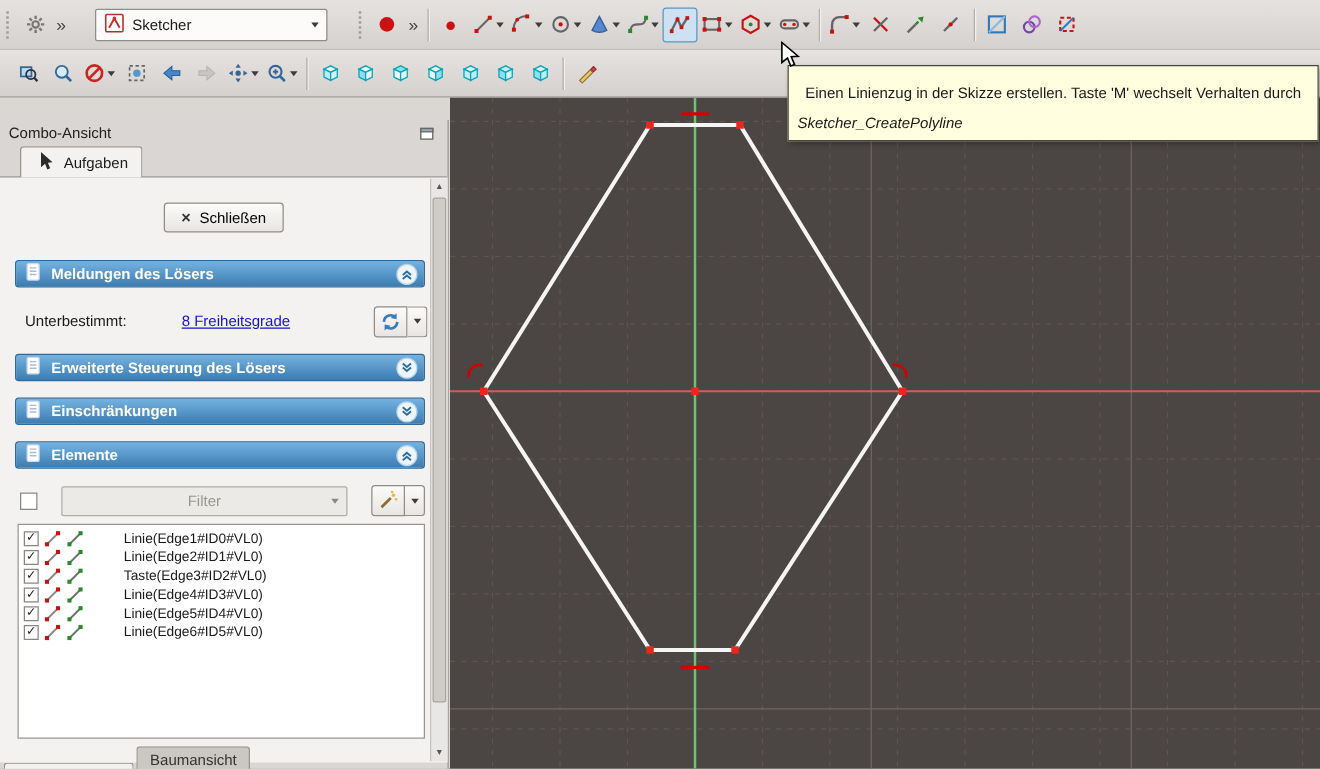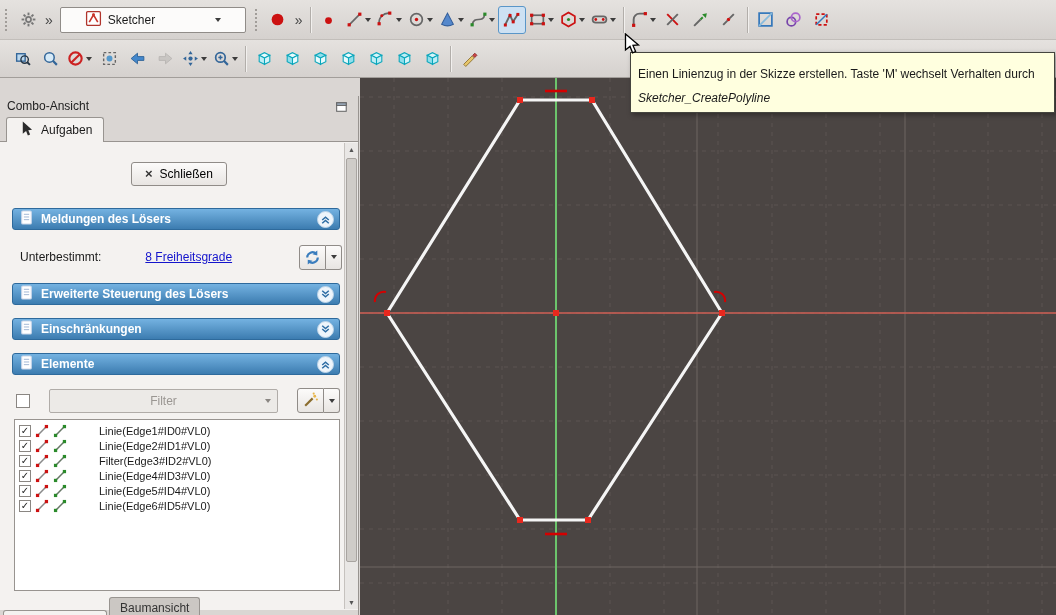--- a/index.html
+++ b/index.html
@@ -13,28 +13,28 @@
 .tb2{top:40px;height:38px;border-bottom:1px solid #a29e9a;z-index:10;}
 .tbgroup{display:flex;align-items:center;height:100%;}
 .tb2 .tbgroup{margin-left:8px;}
 .grip{width:4px;height:22px;border-left:2px dotted #a19d99;margin:0 5px;}
 .ofl{background:none;border:none;font-size:14px;color:#444;padding:0 3px;font-family:inherit;}
 .tbtn{height:28px;min-width:28px;background:transparent;border:1px solid transparent;display:inline-flex;align-items:center;justify-content:center;padding:0 2px;gap:2px;}
 .tbtn.active{background:#cde1f3;border-color:#5a96c8;border-radius:3px;}
 .tbtn.disabled{opacity:.45;}
 .dd{width:0;height:0;border-left:3px solid transparent;border-right:3px solid transparent;border-top:4px solid #3c3c3c;}
 .tsep{width:1px;height:26px;background:#b2aeaa;box-shadow:1px 0 0 #f2f0ee;margin:0 4px;}
-.wb-combo{display:flex;align-items:center;gap:6px;height:26px;min-width:186px;background:#fcfbfa;border:1px solid #908c88;border-radius:2px;padding:0 24px;margin:0 4px;}
+.wb-combo{display:flex;align-items:center;gap:6px;height:26px;min-width:186px;background:#fcfbfa;border:1px solid #908c88;border-radius:2px;padding:0 6px;margin:0 20px;}
 .wb-combo .spacer{flex:1;}
 
 
 .panel{position:absolute;left:0;top:96px;width:359px;height:537px;background:#dad6d3;border-right:1px solid #989490;z-index:5;}
 .panel-title{height:20px;display:flex;align-items:center;padding:0 7px;color:#222;}
 .panel-float{margin-left:auto;display:flex;}
-.ptabs{height:26px;display:flex;align-items:center;padding-left:6px;}
+.ptabs{height:26px;display:flex;align-items:center;padding-left:16px;}
 .ptab{position:relative;z-index:2;display:flex;align-items:center;gap:6px;height:25px;padding:0 11px;background:#f4f2f0;border:1px solid #989490;border-bottom:none;border-radius:3px 3px 0 0;}
 .pcontent{position:absolute;top:45px;bottom:23px;left:0;right:0;background:#f4f2f0;border-top:1px solid #989490;overflow:hidden;}
 .close-btn{display:flex;align-items:center;gap:7px;margin:20px auto 0;padding:3px 13px 4px;background:linear-gradient(#fcfbfa,#e8e5e2);border:1px solid #908c88;border-radius:3px;font-size:12px;font-family:inherit;}
 .close-btn .x{font-weight:bold;font-size:13px;color:#333;}
 .sec{height:22px;margin:13px 18px 0 12px;display:flex;align-items:center;gap:6px;padding:0 5px;color:#fff;font-weight:bold;font-size:12px;background:linear-gradient(#74b2e1,#3c7cb0);border:1px solid #2e6a9c;border-radius:3px;}
 .sec.first{margin-top:22px;}
 .chev{margin-left:auto;width:17px;height:17px;border-radius:9px;background:#eef5fb;border:1px solid #bcd4e8;display:flex;align-items:center;justify-content:center;}
 .solver{display:flex;align-items:center;margin:14px 16px 0 20px;height:26px;}
 .link{color:#1414cc;text-decoration:underline;margin-left:44px;}
 .mini{margin-left:auto;display:flex;}
@@ -57,21 +57,21 @@
 .btabs{position:absolute;left:0;bottom:0;height:23px;display:flex;align-items:flex-end;padding-left:3px;gap:2px;}
 .btab{height:36px;padding:3px 10px 0;background:#cbc7c3;border:1px solid #989490;border-bottom:none;border-radius:3px 3px 0 0;color:#333;font-size:12px;}
 .btab.active{background:#f4f2f0;height:23px;padding-top:5px;}
 
 
 .viewport{position:absolute;left:360px;top:78px;width:696px;height:537px;z-index:1;}
 .viewport svg{display:block;}
 
 
 .tooltip{position:absolute;left:630px;top:52px;width:425px;background:#ffffdf;border:1px solid #45453f;padding:6px 7px;z-index:50;box-shadow:2px 2px 5px rgba(0,0,0,.35);line-height:1.3;}
-.tt-body{margin-top:8px;}
+.tt-body{margin-top:8px;text-align:center;}
 .tt-cmd{margin-top:8px;font-style:italic;}
 .cursor{position:absolute;left:624px;top:33px;z-index:60;}
 </style>
 </head>
 <body>
 
 <div class="app">
 
   <div class="tb tb1">
     <div class="tbgroup" id="tb1-pre">
@@ -545,21 +545,21 @@
                 <rect x="8.4" y="0.8" width="2.8" height="2.8" fill="#cc1111"></rect>
               </svg>
             </span>
             <span class="elic">
               <svg width="14" height="14" viewBox="0 0 12 12">
                 <line x1="2.2" y1="9.8" x2="9.8" y2="2.2" stroke="#667766" stroke-width="1.3"></line>
                 <rect x="0.8" y="8.4" width="2.8" height="2.8" fill="#2a8a2a"></rect>
                 <rect x="8.4" y="0.8" width="2.8" height="2.8" fill="#2a8a2a"></rect>
               </svg>
             </span>
-            <span class="el-label">Filter(Edge3#ID2#VL0)</span>
+            <span class="el-label">Taste(Edge3#ID2#VL0)</span>
           </div>
           <div class="el-row">
             <span class="cb">✓</span>
             <span class="elic">
               <svg width="14" height="14" viewBox="0 0 12 12">
                 <line x1="2.2" y1="9.8" x2="9.8" y2="2.2" stroke="#8a8a8a" stroke-width="1.3"></line>
                 <rect x="0.8" y="8.4" width="2.8" height="2.8" fill="#cc1111"></rect>
                 <rect x="8.4" y="0.8" width="2.8" height="2.8" fill="#cc1111"></rect>
               </svg>
             </span>

